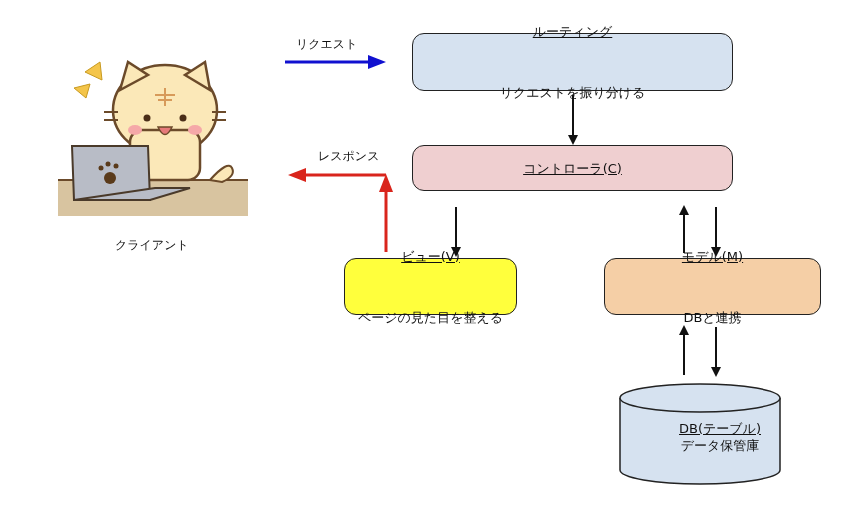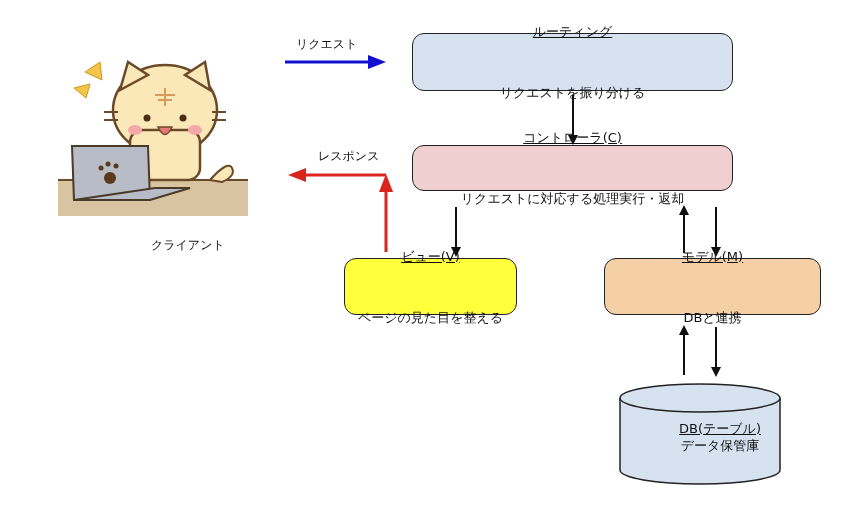--- a/index.html
+++ b/index.html
@@ -9,21 +9,21 @@
          display:flex; flex-direction:column; align-items:center; justify-content:center; text-align:center;gap:44px; }
   .box .title { font-size:13px; text-decoration:underline; line-height:17px; }
   .box .desc { font-size:13px; line-height:17px; }
   #routing { left:412px; top:33px; width:321px; height:58px; background:#d6e2f0; }
   #controller { left:412px; top:145px; width:321px; height:46px; background:#efcfd0; }
   #view { left:344px; top:258px; width:173px; height:57px; background:#ffff3c; }
   #model { left:604px; top:258px; width:217px; height:57px; background:#f5cfa6; }
   .label { position:absolute; font-size:12px; }
   #req-label { left:296px; top:36px; }
   #res-label { left:306px; top:148px;margin-left:12px; }
-  #client-label { left:115px; top:237px; font-size:12px;margin-left:36px; }
+  #client-label { left:115px; top:237px; font-size:12px; }
   #db-text { position:absolute; left:620px; top:420px; width:160px; text-align:center;padding-left:20px; }
   #db-text .title { font-size:13px; text-decoration:underline; line-height:17px; }
   #db-text .desc { font-size:13px; line-height:17px; }
   svg#canvas { position:absolute; left:0; top:0; }
 </style>
 </head>
 <body>
 
 <svg id="canvas" width="863" height="529">
   <defs>
@@ -92,21 +92,20 @@
 <div class="label" id="res-label">レスポンス</div>
 <div class="label" id="client-label">クライアント</div>
 
 <div class="box" id="routing">
   <div class="title">ルーティング</div>
   <div class="desc">リクエストを振り分ける</div>
 </div>
 
 <div class="box" id="controller">
   <div class="title">コントローラ(C)</div>
-  <div class="desc">リクエストに対応する処理実行・返却</div>
 </div>
 
 <div class="box" id="view">
   <div class="title">ビュー(V)</div>
   <div class="desc">ページの見た目を整える</div>
 </div>
 
 <div class="box" id="model">
   <div class="title">モデル(M)</div>
   <div class="desc">DBと連携</div>

